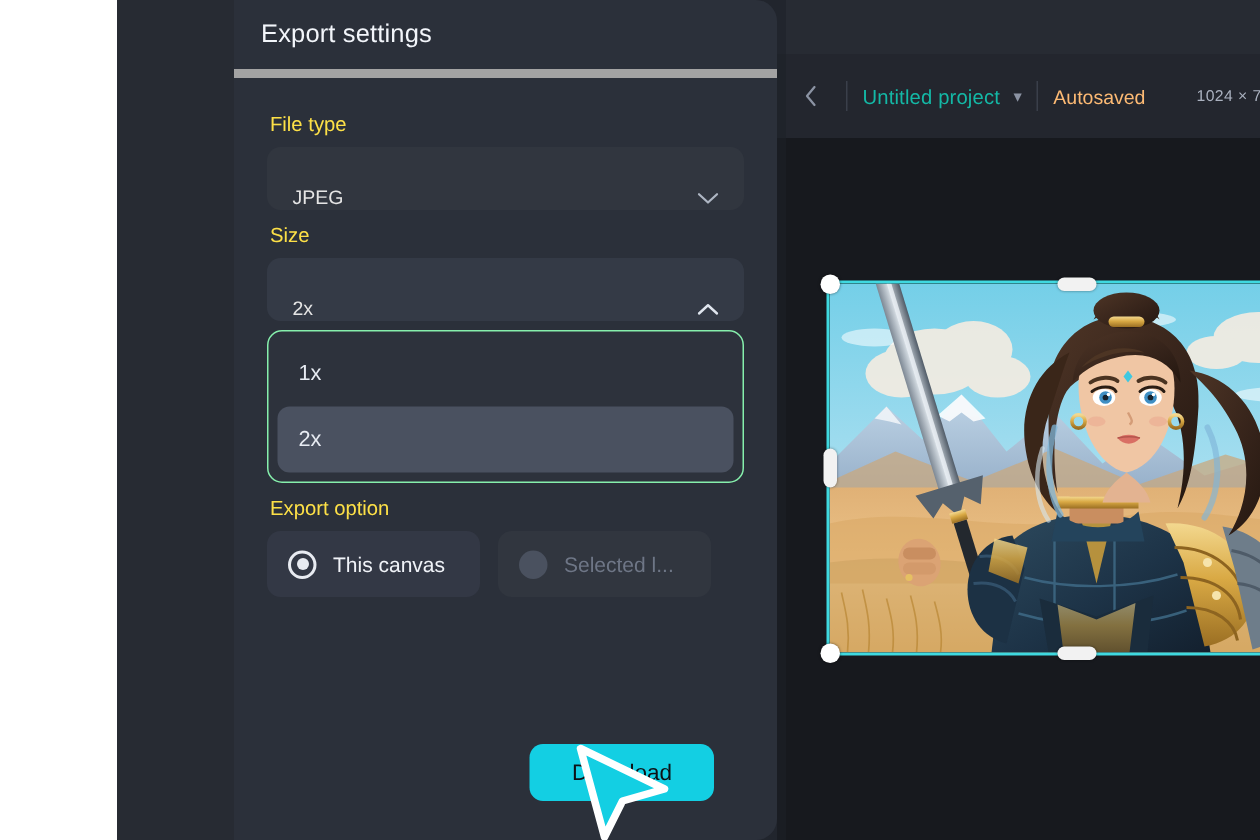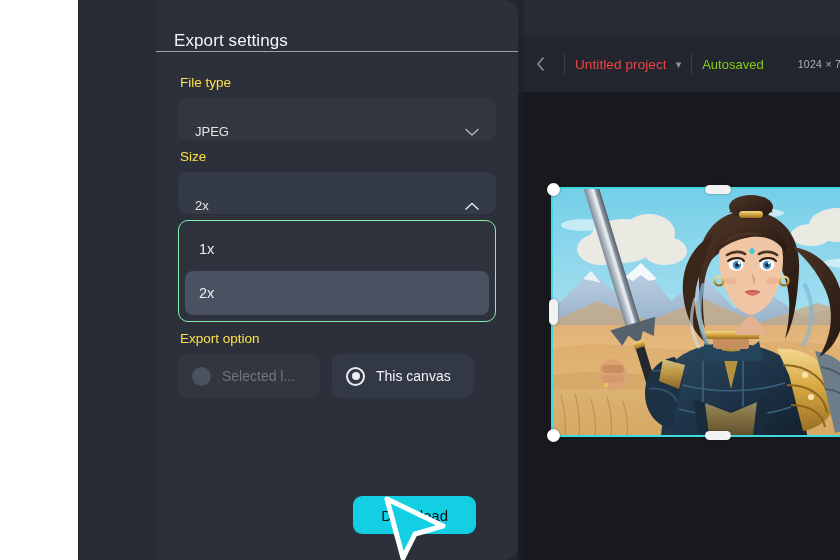--- a/index.html
+++ b/index.html
@@ -28,24 +28,24 @@
     background:#23262e;
     display:flex; align-items:center; gap:0px;
     padding-left:8px;
   }
   .tb-btn{
     width:28px;height:28px; display:flex;align-items:center;justify-content:center;
     color:#8b93a3; flex:none;
   }
   .tb-sep{ width:1px;height:20px;background:#3a3f4a;margin:0 10px; flex:none;}
   .tb-title{
-    color:#ef4444; font-size:13.5px; white-space:nowrap; letter-spacing:.1px;
+    color:#14b8a6; font-size:13.5px; white-space:nowrap; letter-spacing:.1px;
   }
   .tb-caret{ color:#8b93a3; font-size:11px; margin-left:9px; }
-  .tb-autosaved{ color:#84cc16; font-size:13px; white-space:nowrap; }
+  .tb-autosaved{ color:#fdba74; font-size:13px; white-space:nowrap; }
   .tb-res{ color:#aab1bf; font-size:10.5px; white-space:nowrap; letter-spacing:.3px;}
 
   
   .canvas-area{
     position:absolute; left:440px; top:92px; width:400px; height:468px;
     background:#17191e;
   }
 
   .art-wrap{
     position:absolute; left:35px; top:97px; width:330px; height:246px;
@@ -78,23 +78,23 @@
 
   
   .panel{
     position:absolute; left:78px; top:0; width:362px; height:560px;
     background:#2b303a;
     border-top-right-radius:14px;
     border-bottom-right-radius:14px;
     overflow:hidden;
   }
   .panel-head{
-    height:52px; display:flex; align-items:flex-end;
+    height:52px; display:flex; align-items:center;
     padding:0 0 0 18px;
-    border-bottom:1px solid #a3a3a3;
+    border-bottom:6px solid #a3a3a3;
   }
   .panel-title{ color:#f2f5fa; font-size:17px; font-weight:400; letter-spacing:.1px;}
 
   .panel-body{ padding:14px 22px 0 22px; position:relative; }
 
   .field-label{
     color:#fde047; font-size:13.5px; margin:9px 0 8px 2px;
   }
 
   .select{
@@ -403,30 +403,30 @@
             <span>1x</span>
           </div>
           <div class="opt selected">
             <span>2x</span>
           </div>
         </div>
 
         <div class="field-label">Export option</div>
 
         <div class="radio-row">
-          <div class="radio-btn muted wide">
-            <span class="dot filled-grey"></span>
-            <span class="rtext">Selected l...</span>
-          </div>
           <div class="radio-btn wide">
             <span class="dot">
                 <i></i>
               </span>
             <span class="rtext">This canvas</span>
           </div>
+          <div class="radio-btn muted wide">
+            <span class="dot filled-grey"></span>
+            <span class="rtext">Selected l...</span>
+          </div>
         </div>
 
       </div>
 
       <div class="download-row">
         <button class="download-btn">Download</button>
       </div>
     </div>
   </div>
 

